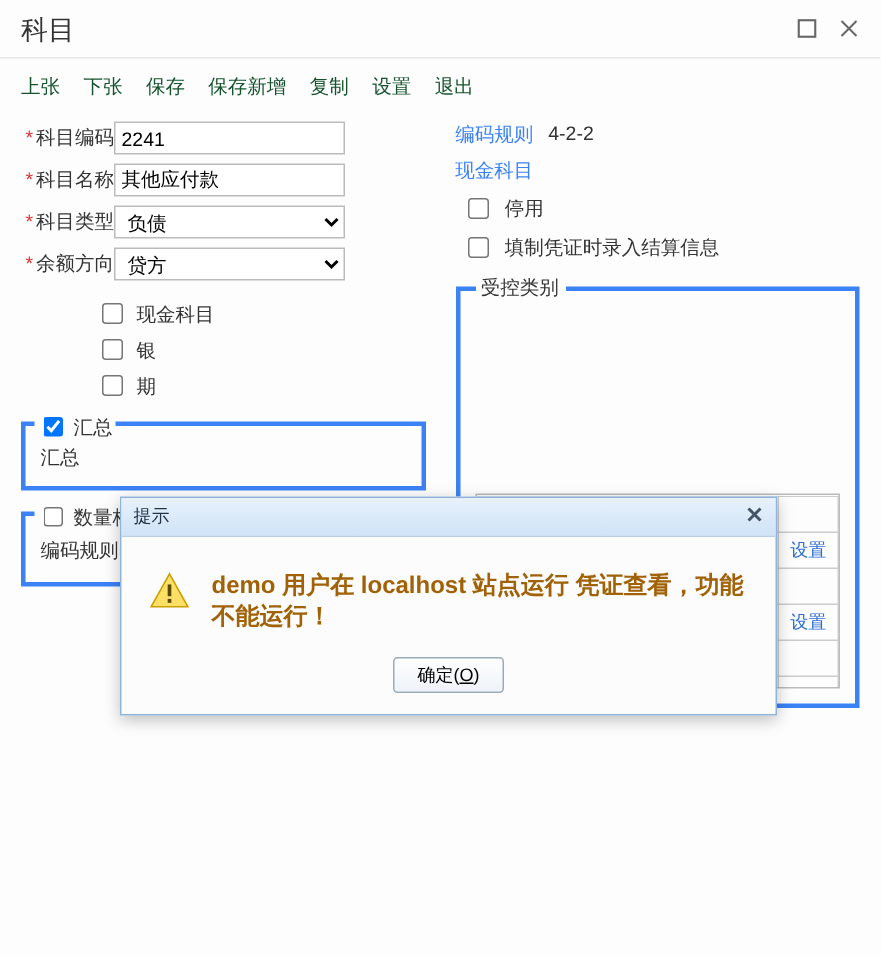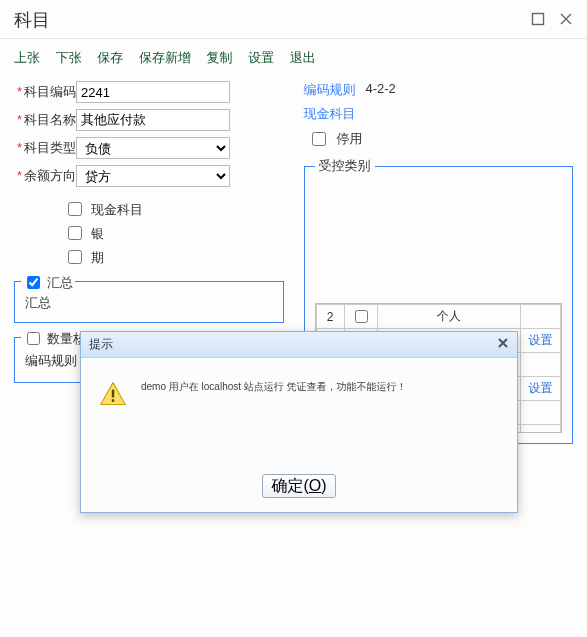--- a/index.html
+++ b/index.html
@@ -19,39 +19,39 @@
   .req::before { content: "*"; color: #d33; margin-right: 2px; }
   .lab.no-req { padding-left: 8px; }
   input[type=text], select { height: 22px; border: 1px solid #bbb; padding: 1px 4px; font-size: 13px; background: #fff; }
   .w130 { width: 154px; }
   .cbrow { margin-left: 50px; display: flex; align-items: flex-end; gap: 6px; margin-bottom: 4px; }
   .cbrow input, .ritem input { width: 14px; height: 14px; }
   .rrow { display: flex; margin-bottom: 6px; }
   .rlab { width: 62px; color: #3b82f6; }
   .rval { color: #333; }
   .ritem { display: flex; align-items: center; gap: 8px; margin-left: 4px; margin-bottom: 6px; }
-  fieldset { border: 1px solid #3b82f6; margin: 8px 0 0 0; padding: 8px 10px 10px; }
+  fieldset { border: 3px solid #3b82f6; margin: 8px 0 0 0; padding: 8px 10px 10px; }
   fieldset legend { font-size: 13px; color: #333; padding: 0 4px; }
   .hz-inner { display: flex; align-items: center; gap: 6px; margin-top: 4px; }
   .tablewrap { border: 1px solid #bbb; height: 130px; overflow: auto; }
   table { border-collapse: collapse; width: 100%; font-size: 12px; }
   td { border: 1px solid #ccc; padding: 2px 6px; text-align: center; height: 22px; }
   .link { color: #2b6cd3; cursor: pointer; }
   .qtyfs { position: relative; }
   .qtyfs .cb-legend { position: absolute; top: -9px; left: 6px; background: #fdfdfd; padding: 0 2px; display: flex; align-items: center; gap: 4px; font-size: 13px; }
 
   
   .dialog { position: absolute; left: 80px; top: 256px; width: 438px; background: #fcfcfc; border: 1px solid #8fb3d9; box-shadow: 0 3px 10px rgba(0,0,0,.25); }
   .dlg-title { background: linear-gradient(#e8f1fb,#cfe3f7); padding: 4px 8px; display: flex; justify-content: space-between; align-items: center; font-size: 12px; color: #234; border-bottom: 1px solid #b7cfe8; }
   .dlg-close svg { width: 12px; height: 12px; stroke: #456; stroke-width: 2; }
   .dlg-body { display: flex; align-items: flex-start; gap: 14px; padding: 22px 18px 10px; min-height: 70px; }
   .warn-icon { width: 28px; height: 28px; flex: 0 0 28px; }
-  .dlg-msg { font-size: 10px; color: #404040; }
+  .dlg-msg { font-size: 16px; color: #a16207; font-weight: bold; }
   .dlg-foot { text-align: center; padding: 6px 0 14px; }
-  .dlg-btn { min-width: 74px; height: 24px; border: 1px solid #9ab; background: linear-gradient(#fff,#eef3f9); border-radius: 3px; font-size: 16px; cursor: pointer; margin-top: 40px; }
+  .dlg-btn { min-width: 74px; height: 24px; border: 1px solid #9ab; background: linear-gradient(#fff,#eef3f9); border-radius: 3px; font-size: 12px; cursor: pointer; }
   .dlg-btn u { text-decoration: underline; }
 </style>
 </head>
 <body>
 
 <div class="titlebar">
   <h1>科目</h1>
   <div class="win-icons">
     <span><svg viewBox="0 0 14 14">
           <rect x="1.5" y="1.5" width="11" height="11"></rect>
@@ -134,20 +134,24 @@
           <span class="rlab">编码规则</span>
         <span class="rval">4-2-2</span>
         </div>
       <div class="rrow">
           <span class="rlab">现金科目</span>
         </div>
       <div class="ritem">
           <input type="checkbox" style="">
           <span>停用</span>
         </div>
+      <div class="ritem">
+          <input type="checkbox" style="">
+          <span>填制凭证时录入结算信息</span>
+        </div>
 
       <fieldset>
         <legend>受控类别</legend>
         <div style="height:120px"></div>
         <div class="tablewrap">
           <table id="auxTable">
               <tbody>
                 <tr>
                   <td style="width:28px">2</td>
                   <td style="width:28px"><input type="checkbox" style=""></td>

